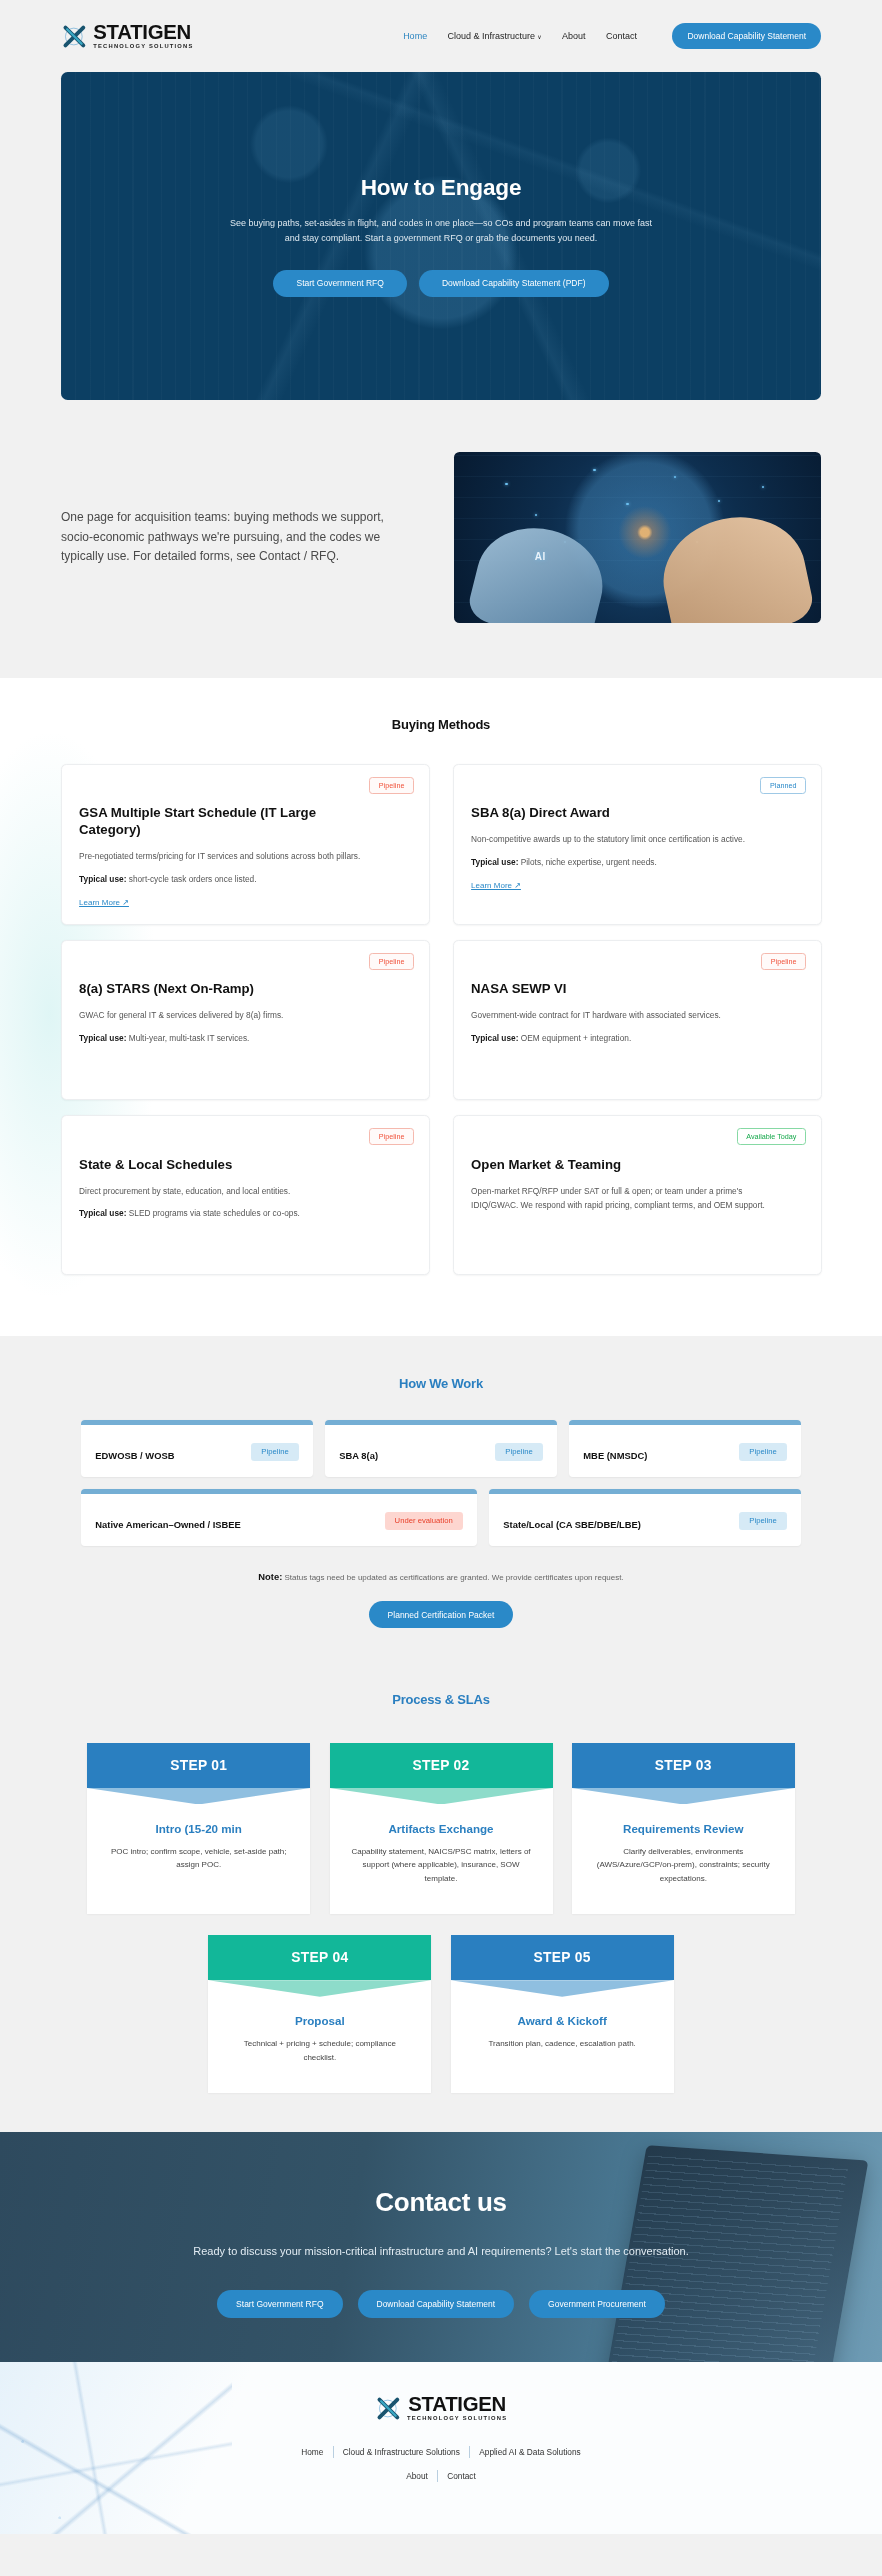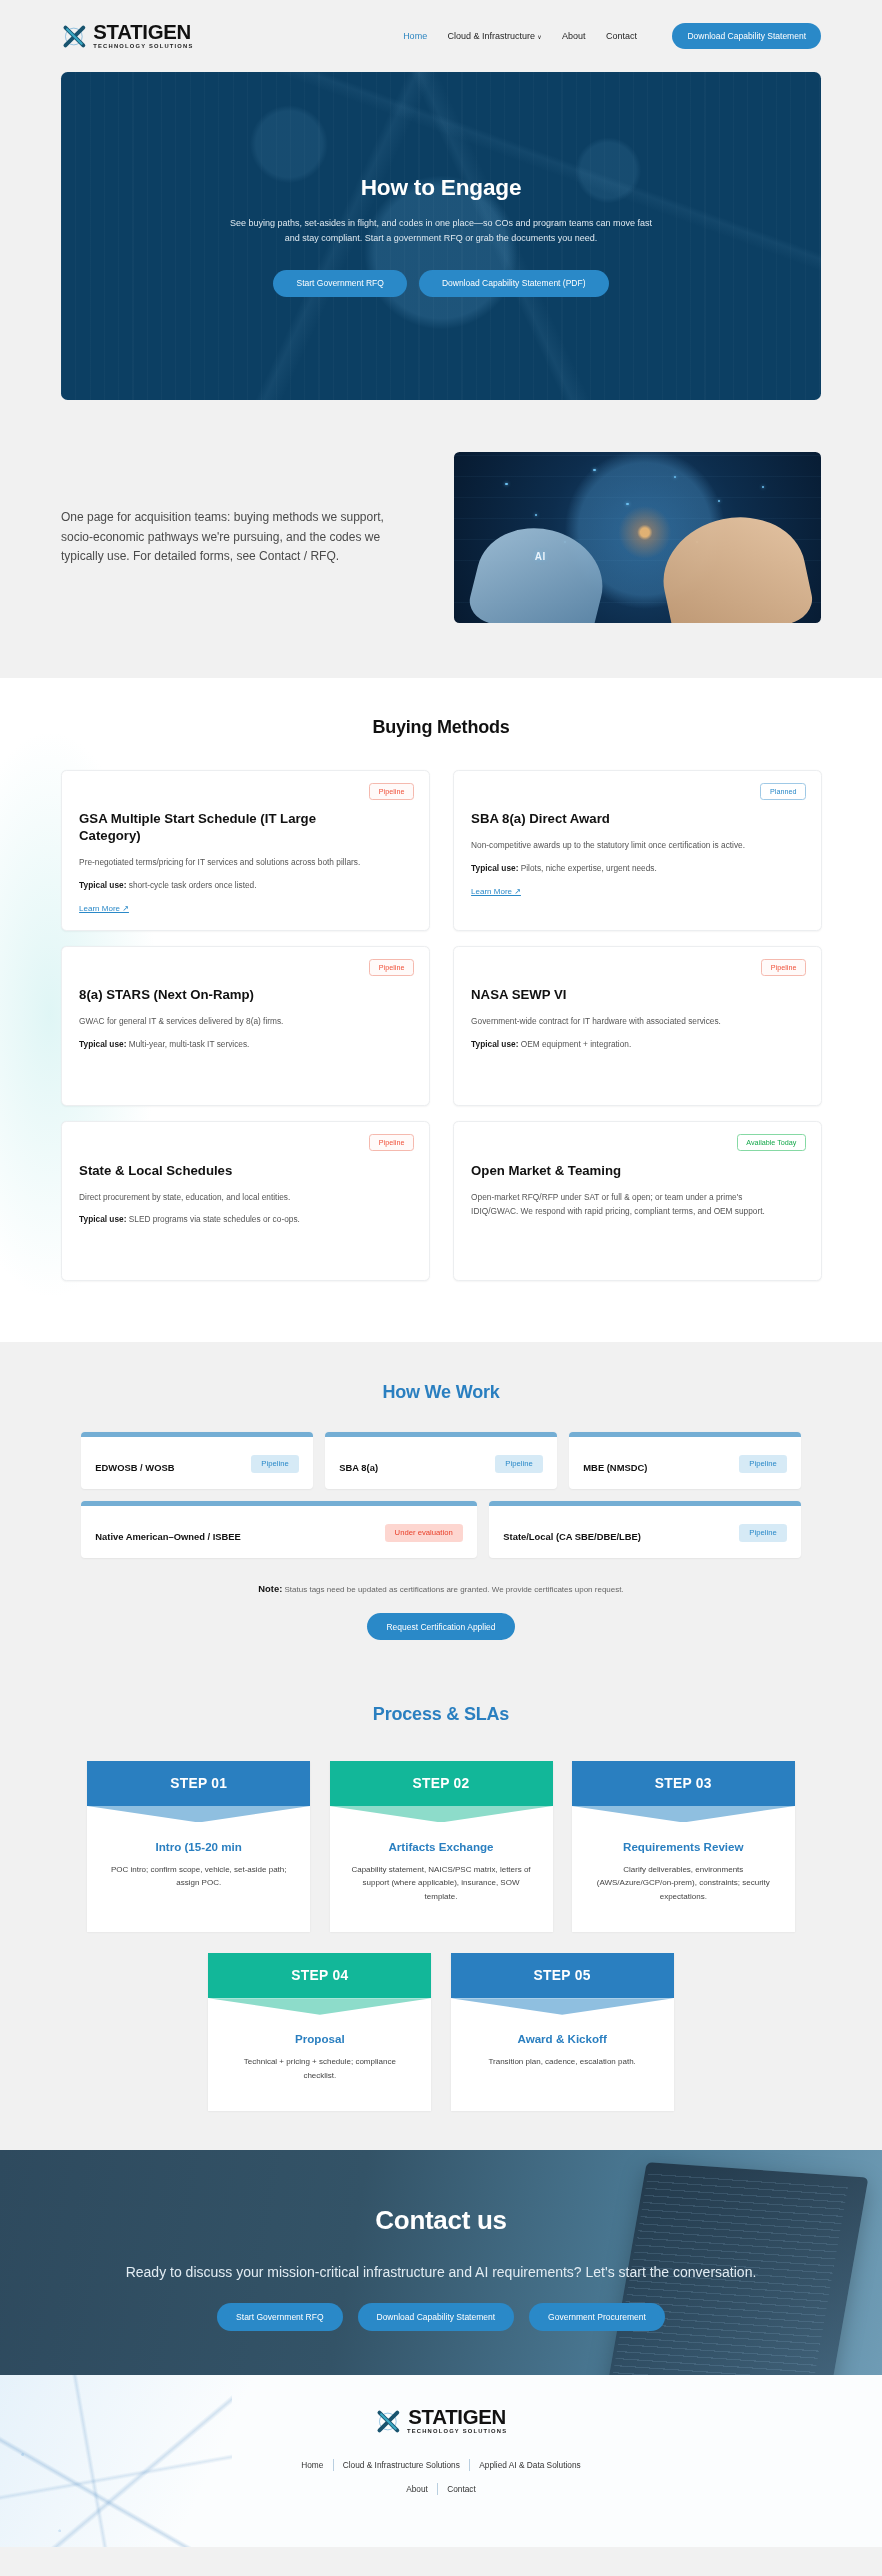--- a/index.html
+++ b/index.html
@@ -106,21 +106,21 @@
   
   .buying {
     background:#fff; position:relative; padding:39px 0 61px;
     overflow:hidden;
   }
   .buying::before{
     content:""; position:absolute; left:-66px; top:33px; width:232px; height:607px;
     border-radius:50%;
     background:radial-gradient(ellipse at center, rgba(164,228,227,.35) 0%, rgba(164,228,227,0) 66%);
   }
-  .section-title { text-align:center; font-size:18px; font-weight:bold; color:#111; letter-spacing:-0.2px; }
+  .section-title { text-align:center; font-size:13px; font-weight:bold; color:#111; letter-spacing:-0.2px; }
   .buying .section-title { margin-bottom:32px; }
   .cards {
     position:relative; z-index:2;
     width:761px; margin:0 auto;
     display:grid; grid-template-columns:1fr 1fr; gap:15.4px 23px;
   }
   .card {
     background:#fff; border:0.6px solid #eceef0; border-radius:5.5px;
     padding:15.4px 17.6px 16.5px; min-height:160px;
     box-shadow:0 0.6px 1.7px rgba(0,0,0,.045);
@@ -198,21 +198,21 @@
     transform:rotate(10deg) skewY(-6deg); border-radius:5.5px;
     box-shadow:0 5.5px 22px rgba(0,0,0,.25);
   }
   .contact::after{
     content:""; position:absolute; right:6%; top:11%; width:199px; height:221px;
     background:repeating-linear-gradient(0deg, rgba(150,190,220,.16) 0 1.1px, transparent 1.1px 7.2px);
     transform:rotate(10deg) skewY(-6deg);
   }
   .contact-inner { position:relative; z-index:3; }
   .contact h2 { color:#fff; font-size:26px; font-weight:bold; margin-bottom:24px; letter-spacing:-0.3px; }
-  .contact p { color:#e2ecf3; font-size:14px; line-height:1.72; margin-bottom:19px; }
+  .contact p { color:#e2ecf3; font-size:11px; line-height:1.72; margin-bottom:29px; }
   .contact-btns { display:flex; gap:15px; justify-content:center; }
   .contact-btns .btn-pill { padding:8.8px 19px; font-size:8.5px; }
 
   
   .footer {
     position:relative; overflow:hidden; background:#fbfdfe;
     padding:32px 0 40px; text-align:center;
   }
   .footer::before{
     content:""; position:absolute; left:-33px; top:-22px; width:309px; height:254px;
@@ -367,21 +367,21 @@
       </div>
       <div class="cert w2b">
         <span class="cert-label">State/Local (CA SBE/DBE/LBE)</span>
         <span class="tag pipeline">Pipeline</span>
       </div>
     </div>
     <div class="note">
       <b>Note:</b><span> Status tags need be updated as certifications are granted. We provide certificates upon request.</span>
     </div>
     <div class="center">
-      <button class="btn-pill">Request Certification Applied</button>
+      <button class="btn-pill">Planned Certification Packet</button>
     </div>
   </div>
 
   <div class="process">
     <div class="section-title">Process &amp; SLAs</div>
     <div class="steps">
       <div class="step blue">
         <div class="step-head">STEP 01</div>
         <div class="step-body">
           <h4>Intro (15-20 min</h4>

